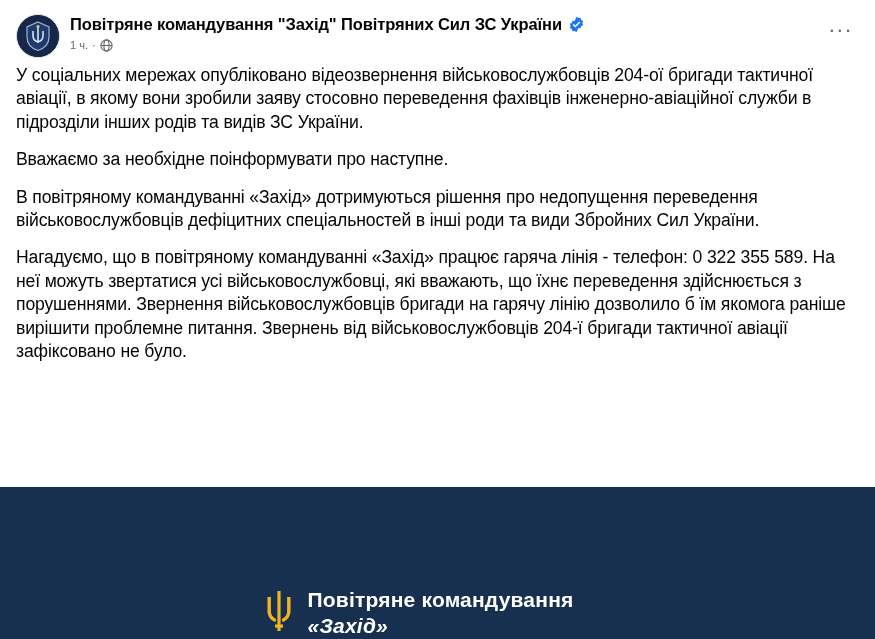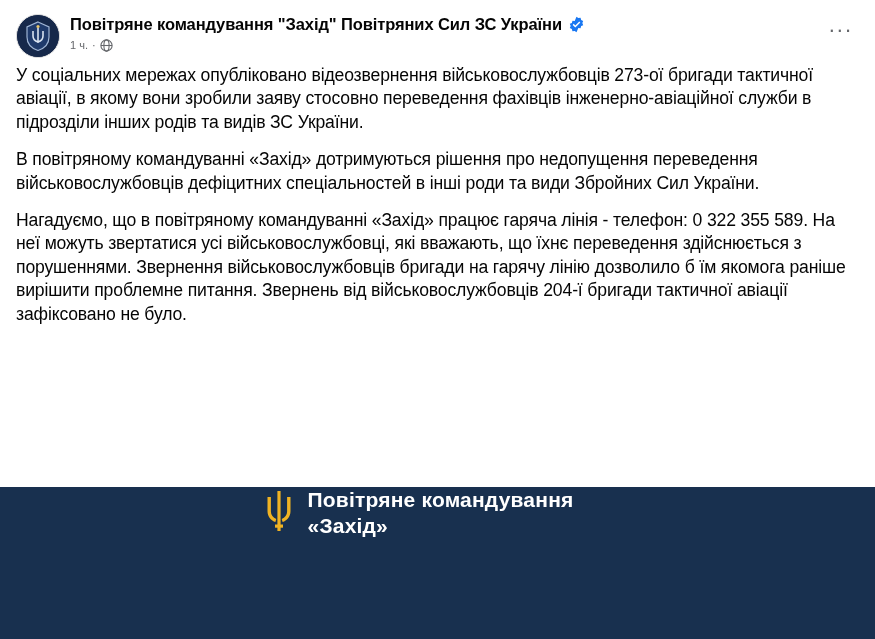--- a/index.html
+++ b/index.html
@@ -103,40 +103,41 @@
     margin-bottom: 12px;
   }
   .post-image {
     position: absolute;
     left: 0;
     right: 0;
     bottom: 0;
     height: 152px;
     background: #18304f;
     display: flex;
-    align-items: flex-start;
+    align-items: flex-end;
     justify-content: center;
   }
   .banner-inner {
     display: flex;
     align-items: center;
     transform: translateX(-18px);
   }
   .trident {
     margin-right: 16px;
   }
   .banner-text {
     color: #ffffff;
     font-weight: bold;
     font-size: 21px;
     line-height: 1.25;
     letter-spacing: 0.2px;
   }
   .banner-line2 {
     display: block;
+    font-style: italic;
   }
 </style>
 </head>
 <body>
 
 <div class="post">
 
   <div class="post-header">
     <div class="avatar">
       <svg width="42" height="42" viewBox="0 0 42 42" aria-hidden="true">
@@ -167,21 +168,22 @@
             <line x1="0.9" y1="6" x2="11.1" y2="6" stroke="#65676b" stroke-width="1"></line>
           </svg>
         </span>
       </div>
     </div>
 
     <div class="menu-dots">...</div>
   </div>
 
   <div class="post-body">
-    <p>У соціальних мережах опубліковано відеозвернення військовослужбовців 273-ої бригади тактичної авіації, в якому вони зробили заяву стосовно переведення фахівців інженерно-авіаційної служби в підрозділи інших родів та видів ЗС України.</p>
+    <p>У соціальних мережах опубліковано відеозвернення військовослужбовців 204-ої бригади тактичної авіації, в якому вони зробили заяву стосовно переведення фахівців інженерно-авіаційної служби в підрозділи інших родів та видів ЗС України.</p>
+    <p>Вважаємо за необхідне поінформувати про наступне.</p>
     <p>В повітряному командуванні «Захід» дотримуються рішення про недопущення переведення військовослужбовців дефіцитних спеціальностей в інші роди та види Збройних Сил України.</p>
     <p>Нагадуємо, що в повітряному командуванні «Захід» працює гаряча лінія - телефон: 0 322 355 589. На неї можуть звертатися усі військовослужбовці, які вважають, що їхнє переведення здійснюється з порушеннями. Звернення військовослужбовців бригади на гарячу лінію дозволило б їм якомога раніше вирішити проблемне питання. Звернень від військовослужбовців 204-ї бригади тактичної авіації зафіксовано не було.</p>
   </div>
 
   <div class="post-image">
     <div class="banner-inner">
       <span class="trident">
         <svg width="26" height="40" viewBox="0 0 26 40" aria-hidden="true">
           <path fill="#f0b323" d="M11.4 0h3.2v40h-3.2z"></path>
           <path fill="#f0b323" d="M1.5 6h3.4v14.5c0 3.6 2.2 6.2 5.4 7.4l-.9 3.2C5.2 29.5 1.5 25.8 1.5 20.2z"></path>

